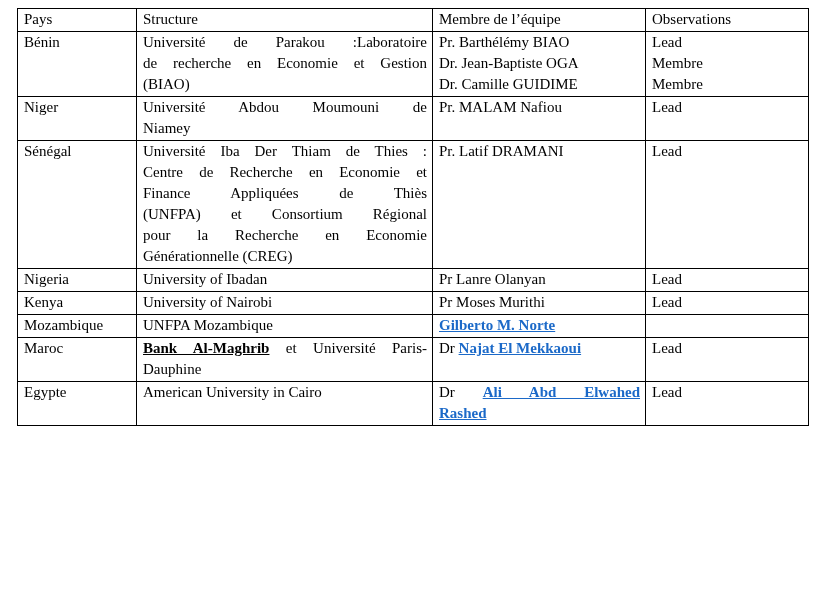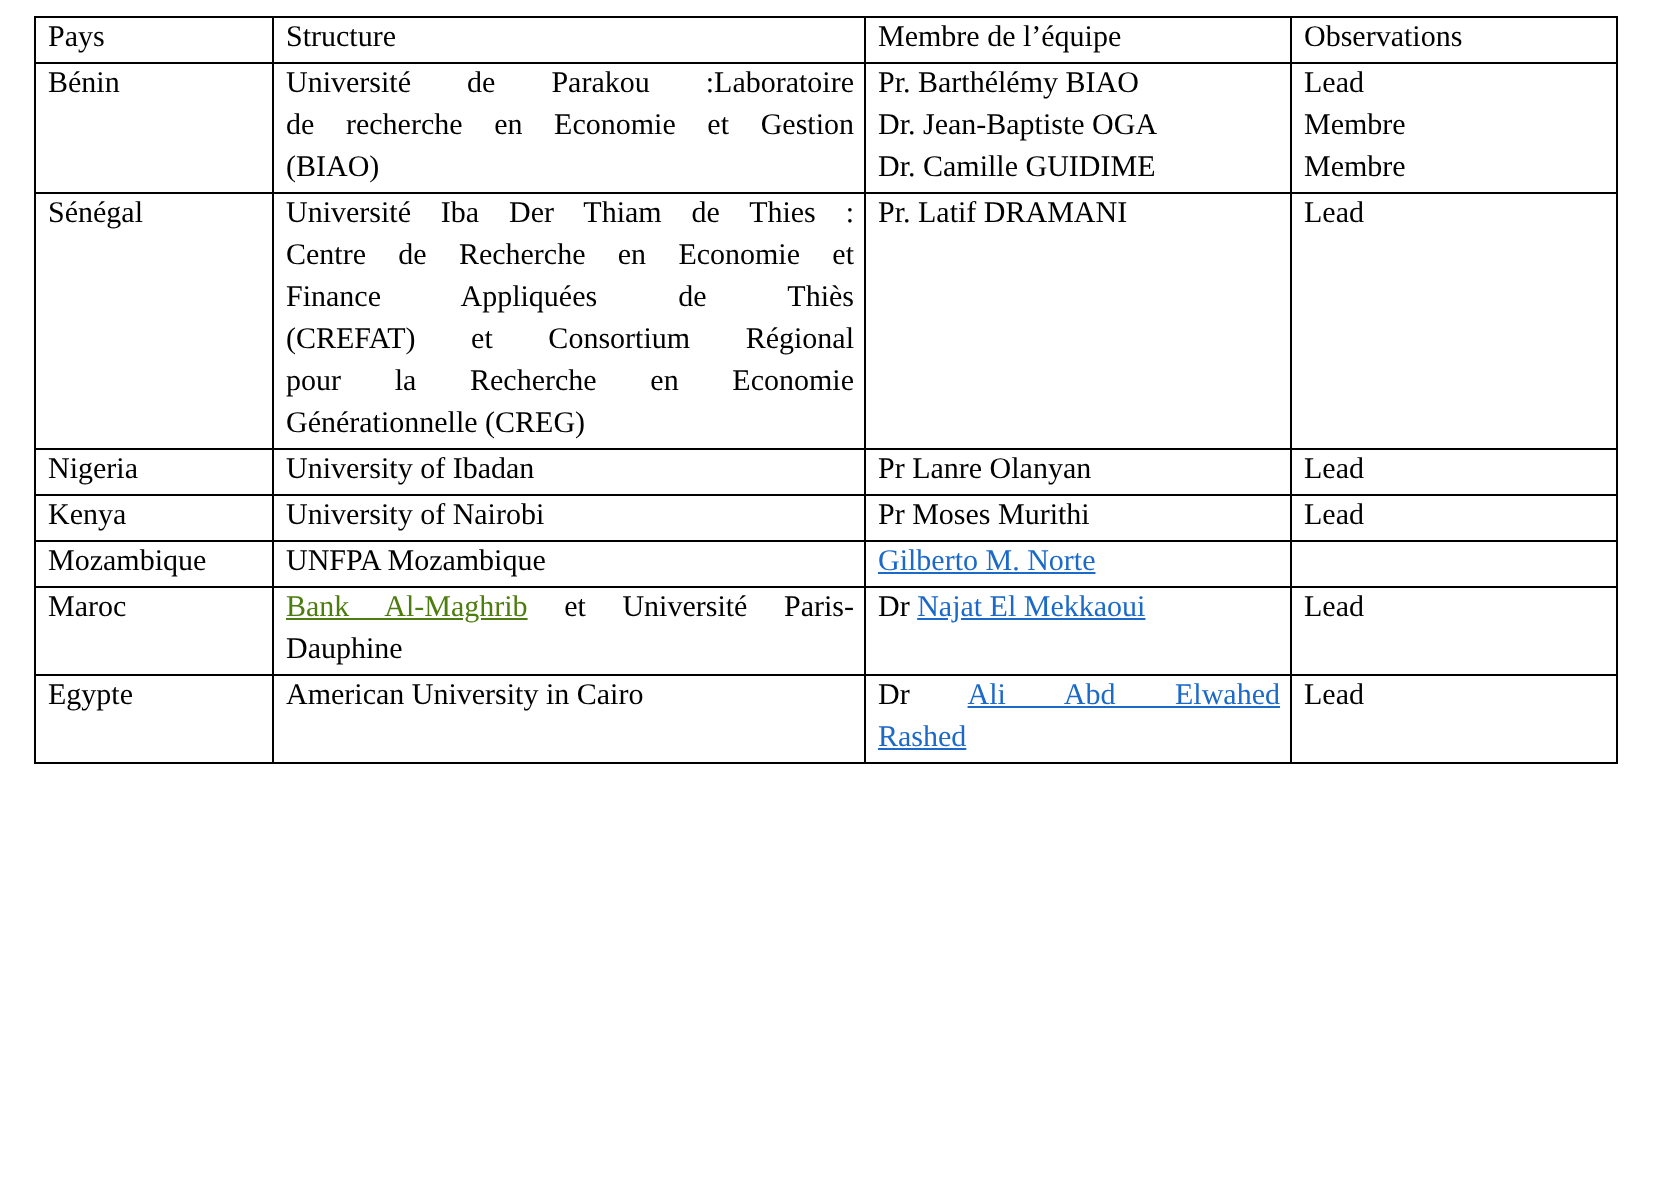--- a/index.html
+++ b/index.html
@@ -43,20 +43,21 @@
     text-align: justify;
     text-align-last: left;
     min-height: 21px;
   }
   .line.fill {
     text-align-last: justify;
   }
   .lnk {
     text-decoration: underline;
     cursor: pointer;
+    font-weight: bold;
   }
 </style>
 </head>
 <body>
 
 <div class="page">
   <table class="nta-table">
     <colgroup>
       <col style="width:119px">
       <col style="width:296px">
@@ -87,27 +88,42 @@
             <div class="line"><span>Dr. Camille GUIDIME</span></div>
           </td>
           <td>
             <div class="line"><span>Lead</span></div>
             <div class="line"><span>Membre</span></div>
             <div class="line"><span>Membre</span></div>
           </td>
         </tr>
         <tr>
           <td>
+            <div class="line"><span>Niger</span></div>
+          </td>
+          <td>
+            <div class="line fill"><span>Université Abdou Moumouni de</span></div>
+            <div class="line"><span>Niamey</span></div>
+          </td>
+          <td>
+            <div class="line"><span>Pr. MALAM Nafiou</span></div>
+          </td>
+          <td>
+            <div class="line"><span>Lead</span></div>
+          </td>
+        </tr>
+        <tr>
+          <td>
             <div class="line"><span>Sénégal</span></div>
           </td>
           <td>
             <div class="line fill"><span>Université Iba Der Thiam de Thies :</span></div>
             <div class="line fill"><span>Centre de Recherche en Economie et</span></div>
             <div class="line fill"><span>Finance Appliquées de Thiès</span></div>
-            <div class="line fill"><span>(CREFAT) et Consortium Régional</span></div>
+            <div class="line fill"><span>(UNFPA) et Consortium Régional</span></div>
             <div class="line fill"><span>pour la Recherche en Economie</span></div>
             <div class="line"><span>Générationnelle (CREG)</span></div>
           </td>
           <td>
             <div class="line"><span>Pr. Latif DRAMANI</span></div>
           </td>
           <td>
             <div class="line"><span>Lead</span></div>
           </td>
         </tr>
@@ -149,21 +165,21 @@
           <td>
             <div class="line"><span class="lnk" style="color: rgb(27, 105, 200);">Gilberto M. Norte</span></div>
           </td>
           <td></td>
         </tr>
         <tr>
           <td>
             <div class="line"><span>Maroc</span></div>
           </td>
           <td>
-            <div class="line fill"><span class="lnk" style="color: #4d7c0f;">Bank Al-Maghrib</span><span> et Université Paris-</span></div>
+            <div class="line fill"><span class="lnk" style="color: #000000;">Bank Al-Maghrib</span><span> et Université Paris-</span></div>
             <div class="line"><span>Dauphine</span></div>
           </td>
           <td>
             <div class="line"><span>Dr </span><span class="lnk" style="color: rgb(27, 105, 200);">Najat El Mekkaoui</span></div>
           </td>
           <td>
             <div class="line"><span>Lead</span></div>
           </td>
         </tr>
         <tr>

